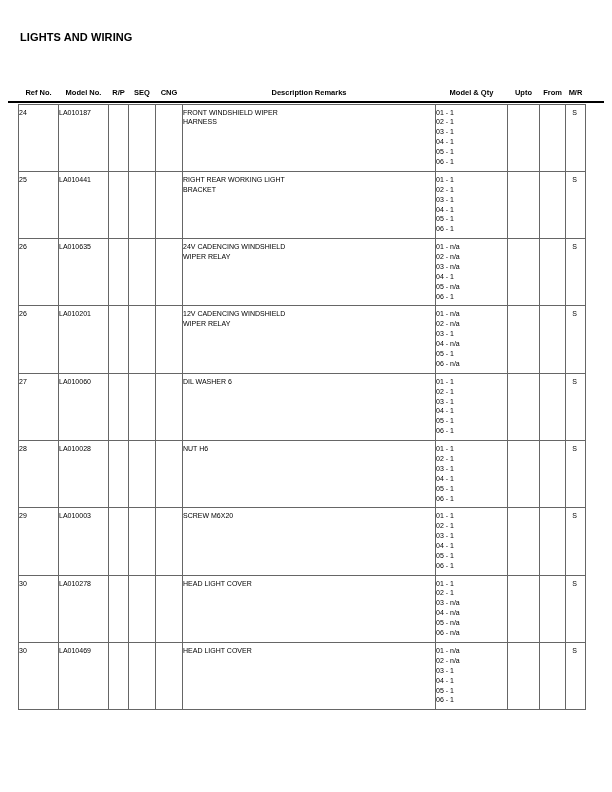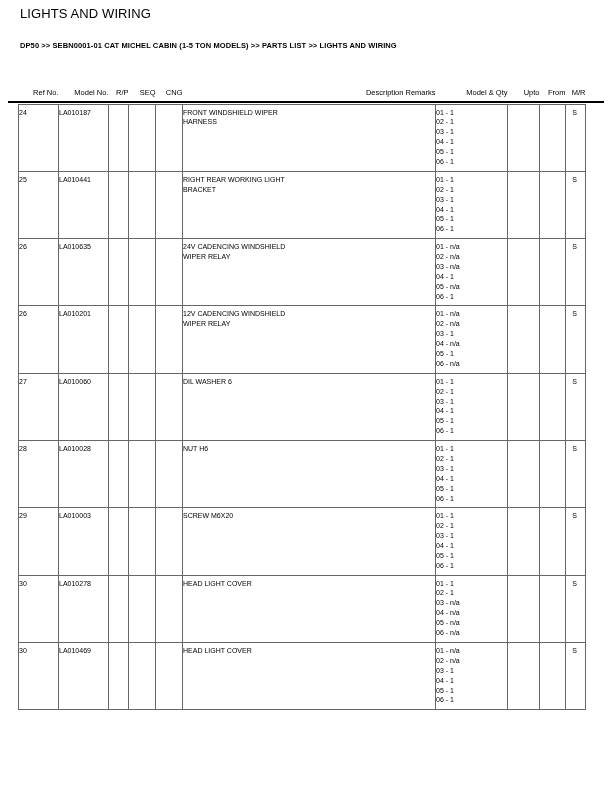--- a/index.html
+++ b/index.html
@@ -12,23 +12,23 @@
     width: 612px;
     height: 792px;
     background: #ffffff;
     overflow: hidden;
     font-family: "Liberation Sans", "DejaVu Sans", sans-serif;
     color: #000000;
   }
   .doc-title {
     position: absolute;
     left: 20px;
-    top: 6px;
-    font-size: 13px;
-    font-weight: normal;
+    top: 31px;
+    font-size: 11px;
+    font-weight: bold;
     letter-spacing: 0.1px;
     white-space: nowrap;
   }
   .breadcrumb {
     position: absolute;
     left: 20px;
     top: 41px;
     font-size: 7.5px;
     font-weight: bold;
     letter-spacing: 0.1px;
@@ -45,22 +45,22 @@
   table.parts {
     position: absolute;
     left: 18px;
     top: 84px;
     width: 567px;
     border-collapse: collapse;
     table-layout: fixed;
   }
   table.parts thead th {
     font-size: 7.5px;
-    font-weight: normal;
-    text-align: right;
+    font-weight: bold;
+    text-align: center;
     vertical-align: bottom;
     height: 20px;
     box-sizing: border-box;
     padding: 0 0 7px 0;
     border: none;
     white-space: nowrap;
     overflow: visible;
   }
   th.h-ref   { padding-left: 5px; }
   th.h-part  { padding-left: 3px; }
@@ -83,21 +83,20 @@
   td.c-part  { padding-left: 3px; }
   td.c-desc  { padding-left: 3px; }
   td.c-model { padding-left: 16px; }
   td.c-mr    { text-align: center; padding-left: 0; }
 </style>
 </head>
 <body>
 
 <div class="page">
   <div class="doc-title">LIGHTS AND WIRING</div>
-  <div class="breadcrumb">DP50 &gt;&gt; SEBN0001-01 CAT MICHEL CABIN (1-5 TON MODELS) &gt;&gt; PARTS LIST &gt;&gt; LIGHTS AND WIRING</div>
   <div class="header-rule"></div>
 
   <table class="parts">
     <colgroup>
       <col style="width:40px">
         <col style="width:50px">
         <col style="width:20px">
       <col style="width:27px">
         <col style="width:27px">
         <col style="width:253px">

